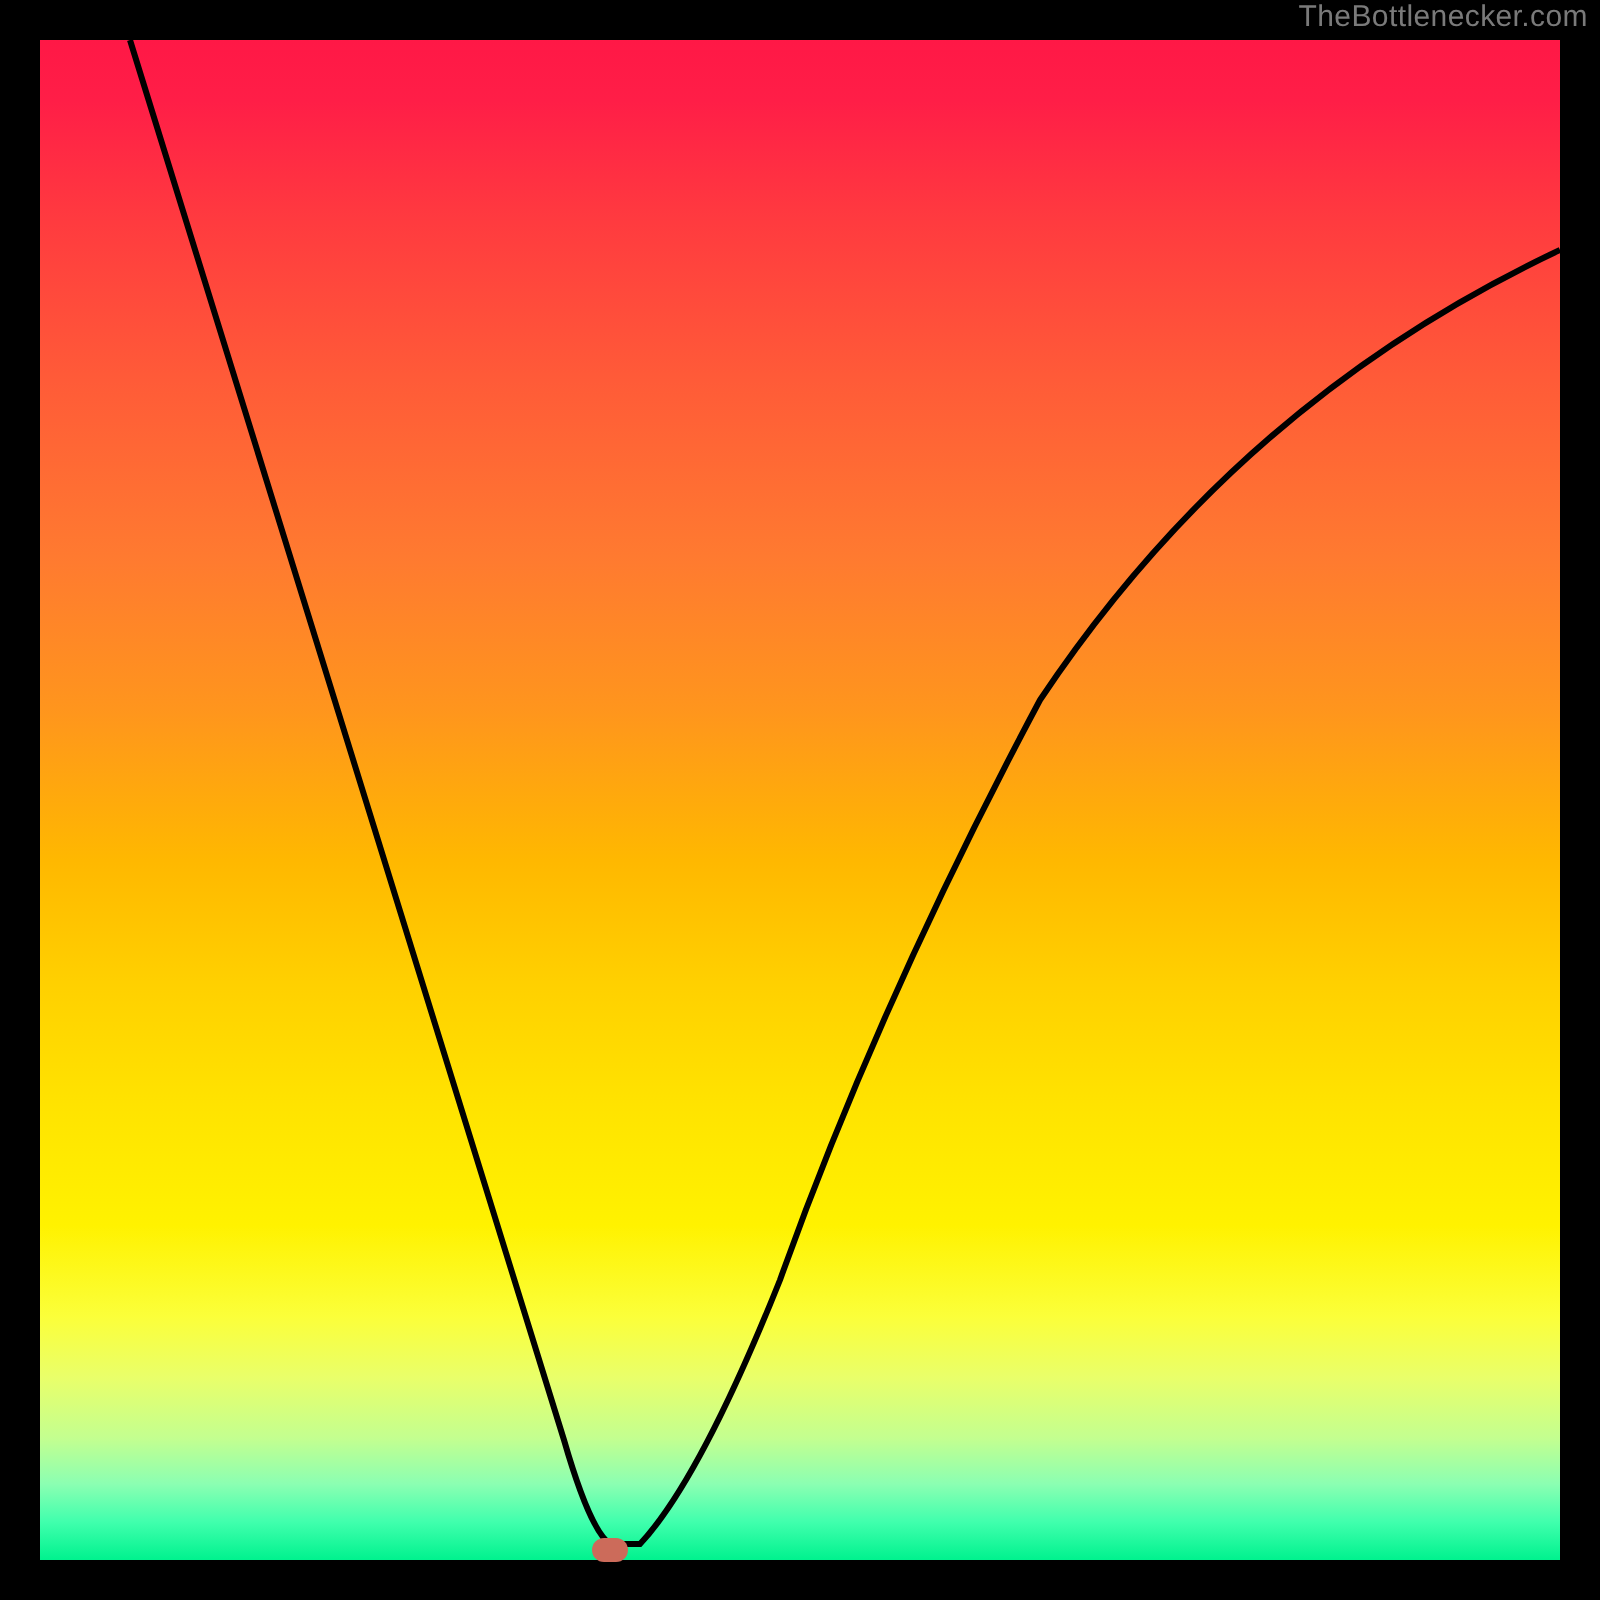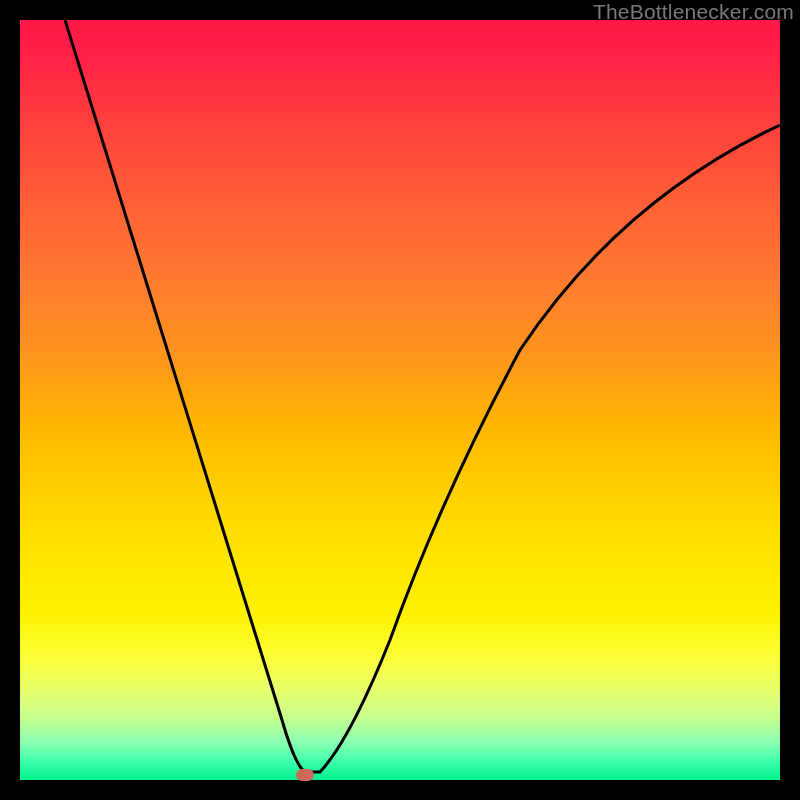--- a/index.html
+++ b/index.html
@@ -35,21 +35,21 @@
       #8bffb2 95%,
       #40ffad 97.5%,
       #00f28e 100%
     );
   }
   .watermark {
     position: absolute;
     top: 0px;
     right: 6px;
     color: #7a7a7a;
-    font-size: 21px;
+    font-size: 15px;
     font-weight: 400;
     letter-spacing: 0.2px;
     font-family: Arial, Helvetica, sans-serif;
     user-select: none;
   }
   .curve {
     position: absolute;
     left: 20px;
     top: 20px;
     width: 760px;

